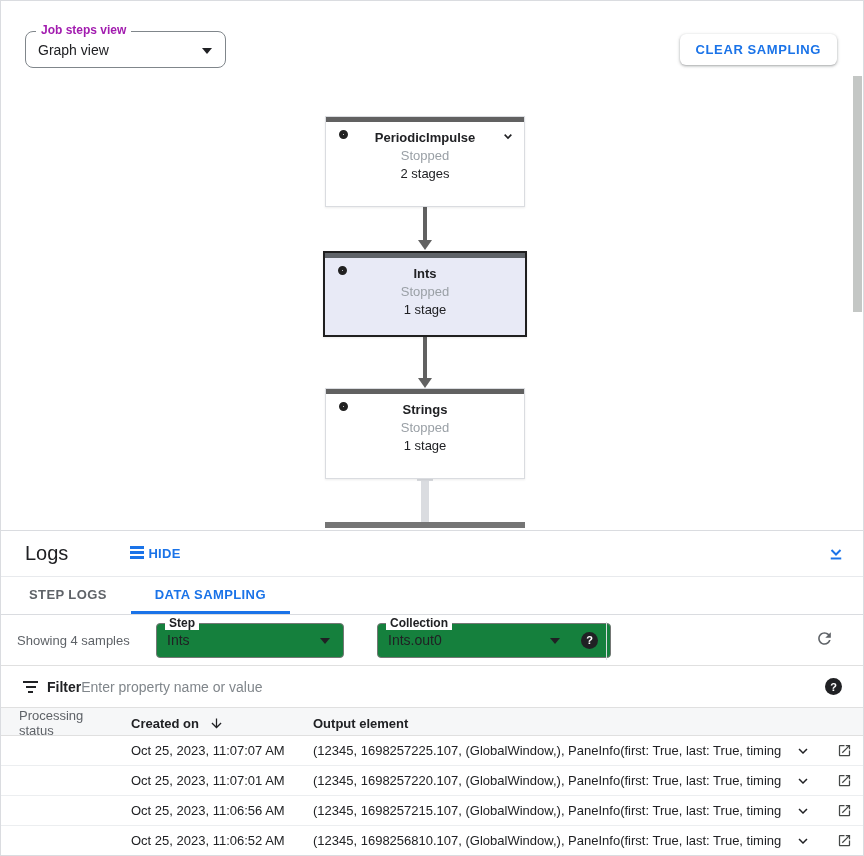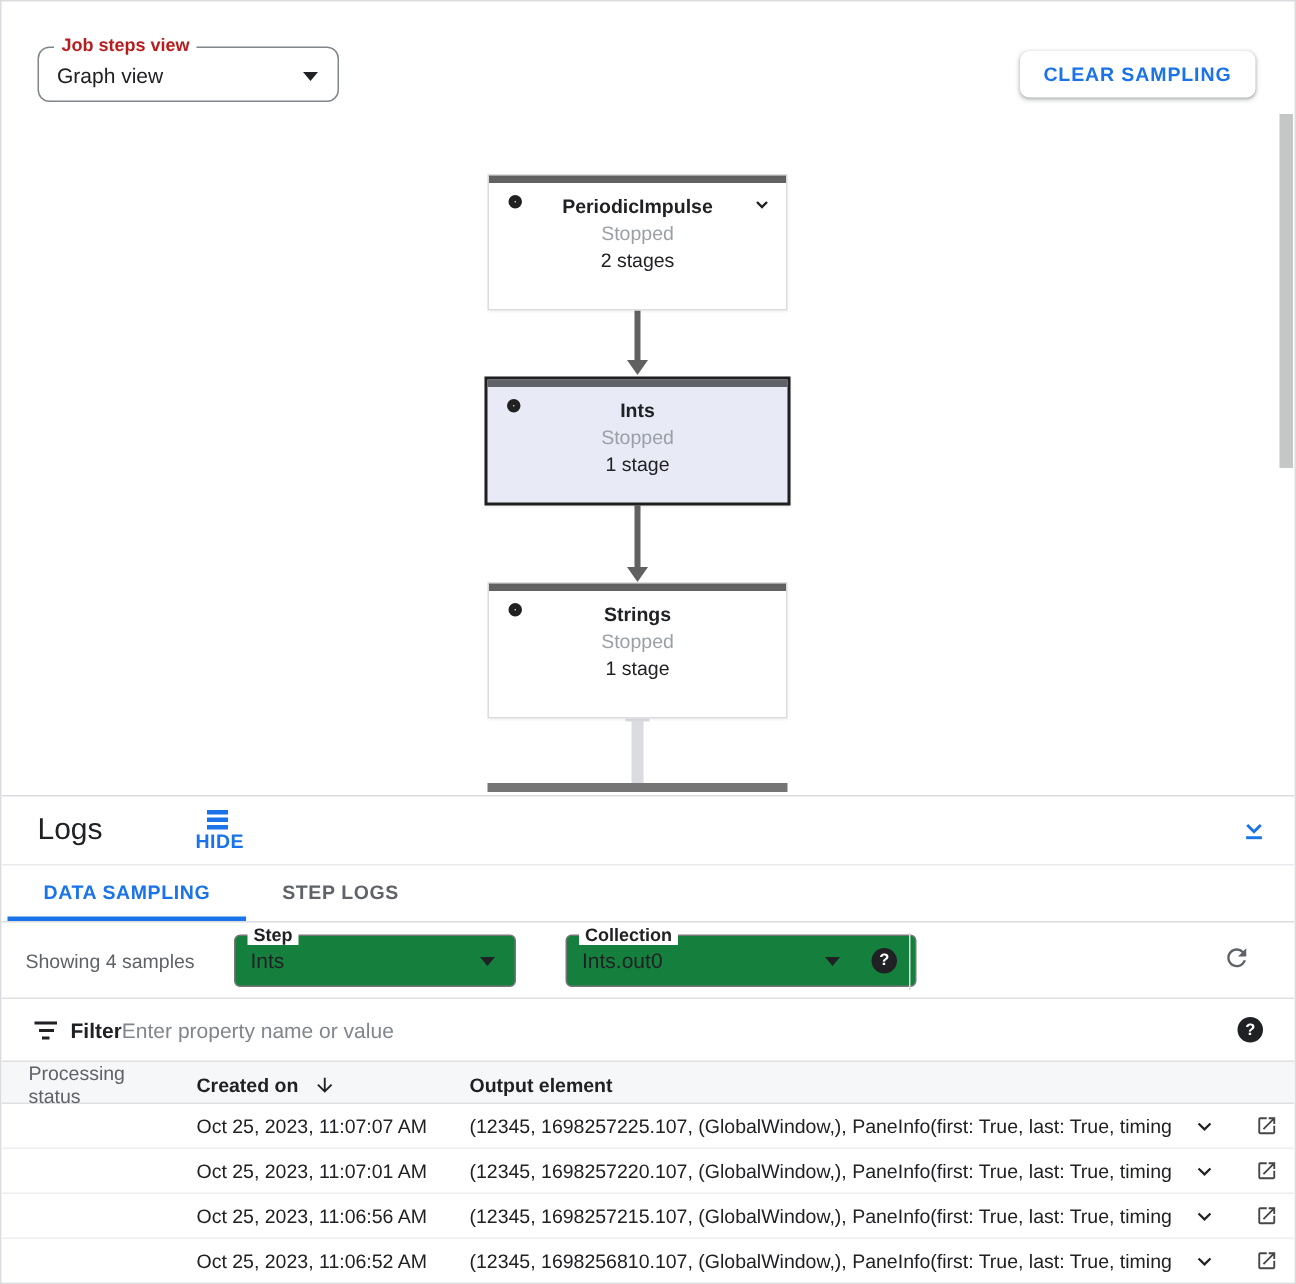--- a/index.html
+++ b/index.html
@@ -2,21 +2,21 @@
 <html><head>
 <meta charset="utf-8">
 <style>
   * { margin:0; padding:0; box-sizing:border-box; }
   html,body { background:#fff; }
   body { font-family:"Liberation Sans","DejaVu Sans",sans-serif; }
   .page { position:relative; width:864px; height:856px; border:1px solid #dadce0; background:#fff; overflow:hidden; }
 
   
   .select-field { position:absolute; border:1px solid #80868b; border-radius:8px; background:#fff; }
-  .select-field .fl-label { position:absolute; top:-9px; left:10px; background:#fff; padding:0 5px; font-size:12px; font-weight:700; color:#b91c1c; white-space:nowrap; }
+  .select-field .fl-label { position:absolute; top:-9px; left:10px; background:#fff; padding:0 5px; font-size:12px; font-weight:700; color:#a21caf; white-space:nowrap; }
   .select-field .fl-value { font-size:14px; color:#202124; padding-left:12px; display:flex; align-items:center; height:100%; }
   .dd-arrow { position:absolute; right:13px; top:50%; margin-top:-2px; width:0; height:0; border-left:5px solid transparent; border-right:5px solid transparent; border-top:6px solid #202124; }
   #job-steps-view { left:24px; top:30px; width:201px; height:37px; }
 
   .btn-clear { position:absolute; right:26px; top:33px; height:31px; padding:0 16px; background:#fff; border:none; border-radius:6px; color:#1a73e8; font-family:inherit; font-size:13px; font-weight:700; letter-spacing:.6px; box-shadow:0 1px 2px rgba(60,64,67,.3),0 1px 3px 1px rgba(60,64,67,.15); cursor:pointer; }
 
   
   .graph { position:absolute; left:0; top:0; width:862px; height:529px; overflow:hidden; }
   .node { position:absolute; left:324px; width:200px; height:91px; background:#fff; border:1px solid #dadce0; box-shadow:0 1px 2px rgba(0,0,0,.08); }
   .node .topbar { height:5px; background:#616161; }
@@ -38,21 +38,21 @@
   .edge-light-stub { position:absolute; left:416px; top:468px; width:16px; height:12px; background:#dadce0; }
   .edge-light { position:absolute; left:420px; top:468px; width:8px; height:53px; background:#dadce0; }
   .partial-node-bar { position:absolute; left:324px; top:521px; width:200px; height:6px; background:#757575; }
 
   .graph-scrollbar { position:absolute; right:1px; top:75px; width:9px; height:236px; background:#c4c7c5; }
 
   
   .logs { position:absolute; left:0; right:0; top:529px; bottom:0; background:#fff; border-top:1px solid #dadce0; display:flex; flex-direction:column; }
   .logs-header { height:46px; border-bottom:1px solid #e8eaed; display:flex; align-items:center; position:relative; flex:0 0 auto; }
   .logs-title { font-size:20px; color:#202124; margin-left:24px; }
-  .hide-btn { display:flex; align-items:center; margin-left:62px; cursor:pointer; background:none; border:none; padding:0; font-family:inherit;flex-direction:column; }
+  .hide-btn { display:flex; align-items:flex-start; margin-left:62px; cursor:pointer; background:none; border:none; padding:0; font-family:inherit; }
   .hide-bars { display:flex; flex-direction:column; gap:2px; margin-right:4px; }
   .hide-bars i { display:block; width:14px; height:3px; background:#1a73e8; }
   .hide-label { font-size:13px; font-weight:700; color:#1a73e8; letter-spacing:.3px; }
   .collapse-btn { position:absolute; right:18px; top:13px; background:none; border:none; cursor:pointer; padding:0; }
 
   .tabs { height:38px; border-bottom:1px solid #dadce0; display:flex; padding-left:4px; flex:0 0 auto; }
   .tab { padding:0 24px; display:flex; align-items:center; font-size:13px; font-weight:700; letter-spacing:.4px; color:#5f6368; cursor:pointer; border-bottom:3px solid transparent; }
   .tab.active { color:#1a73e8; border-bottom-color:#1a73e8; }
 
   .controls { height:51px; border-bottom:1px solid #e0e0e0; display:flex; align-items:center; position:relative; flex:0 0 auto; }
@@ -163,22 +163,22 @@
       </button>
       <button class="collapse-btn">
         <svg width="18" height="18" viewBox="0 0 24 24">
           <path d="M6 8l6 6 6-6" fill="none" stroke="#1a73e8" stroke-width="2.6"></path>
           <rect x="5" y="18" width="14" height="2.6" fill="#1a73e8"></rect>
         </svg>
       </button>
     </div>
 
     <div class="tabs">
+      <div class="tab">STEP LOGS</div>
       <div class="tab active">DATA SAMPLING</div>
-      <div class="tab">STEP LOGS</div>
     </div>
 
     <div class="controls">
       <span class="summary">Showing 4 samples</span>
 
       <div class="ctl-field" id="step-field">
         <span class="fl-label">Step</span>
         <span class="fl-value">Ints</span>
         <span class="dd-arrow"></span>
       </div>

